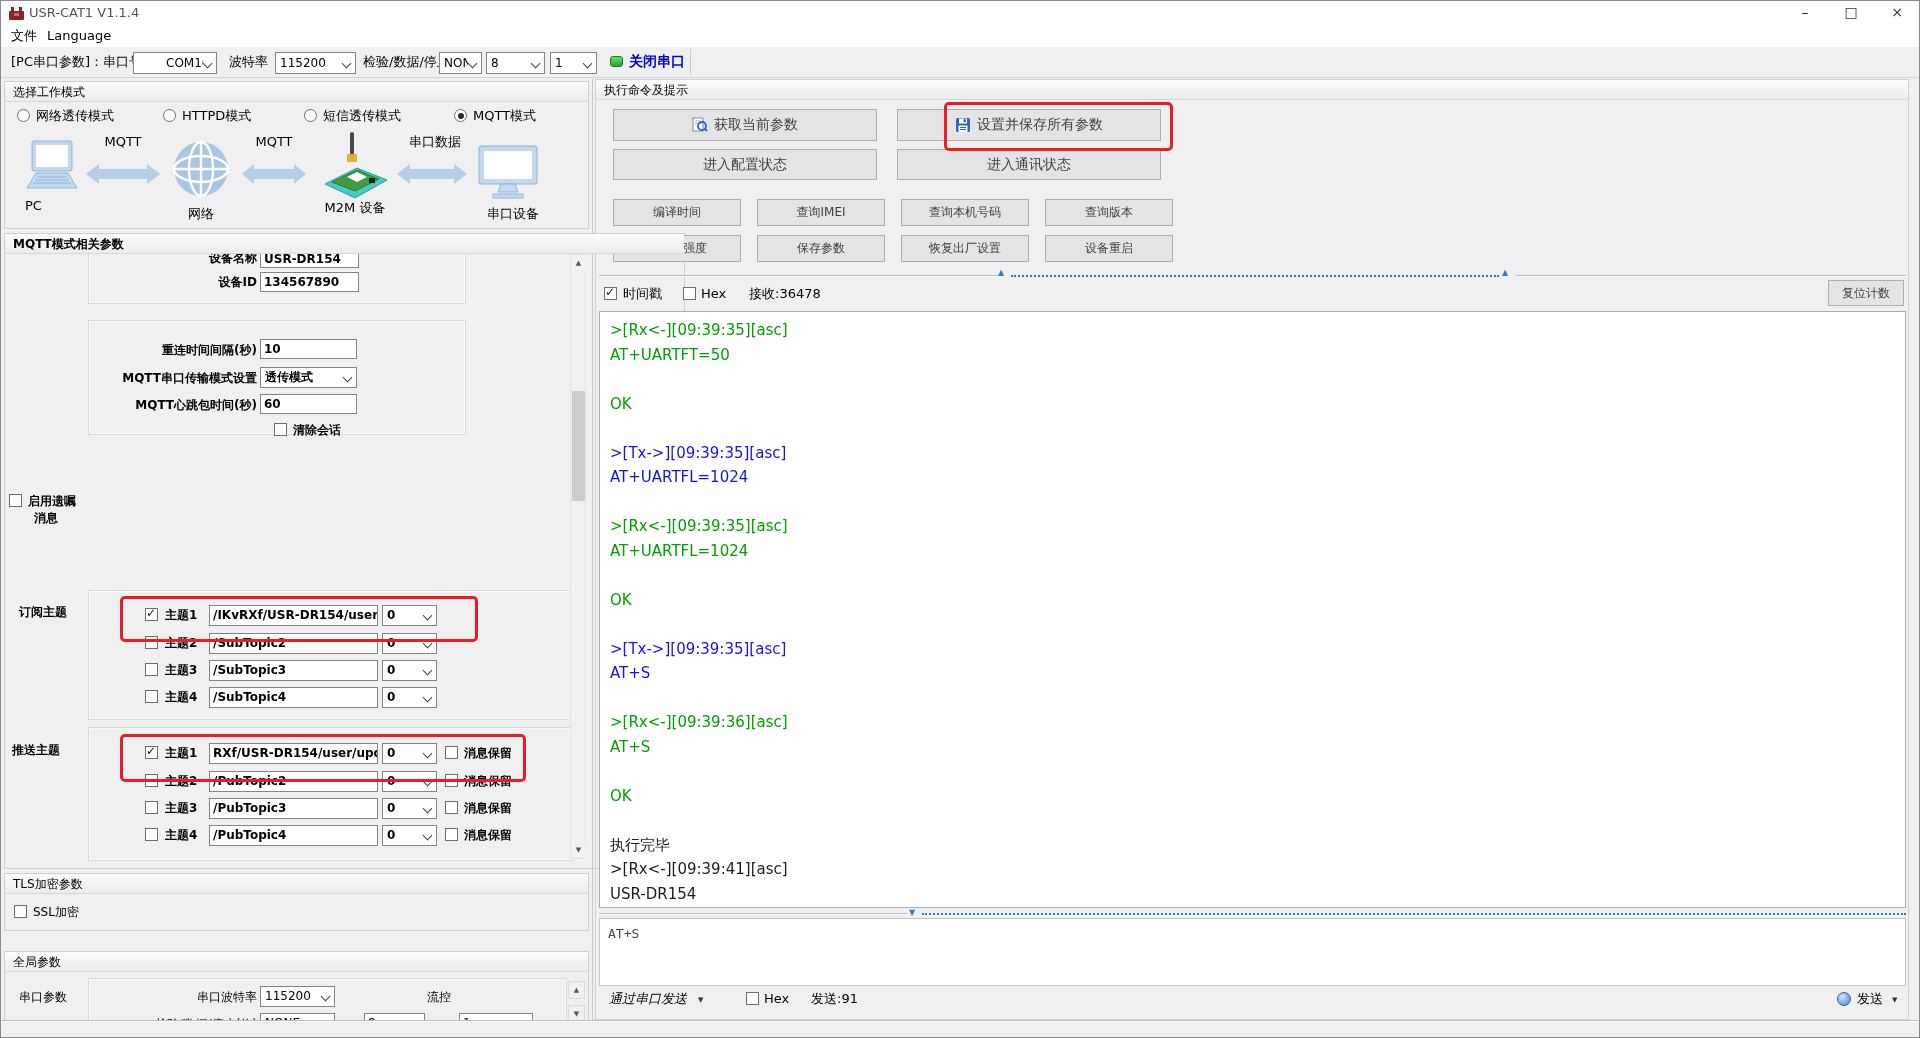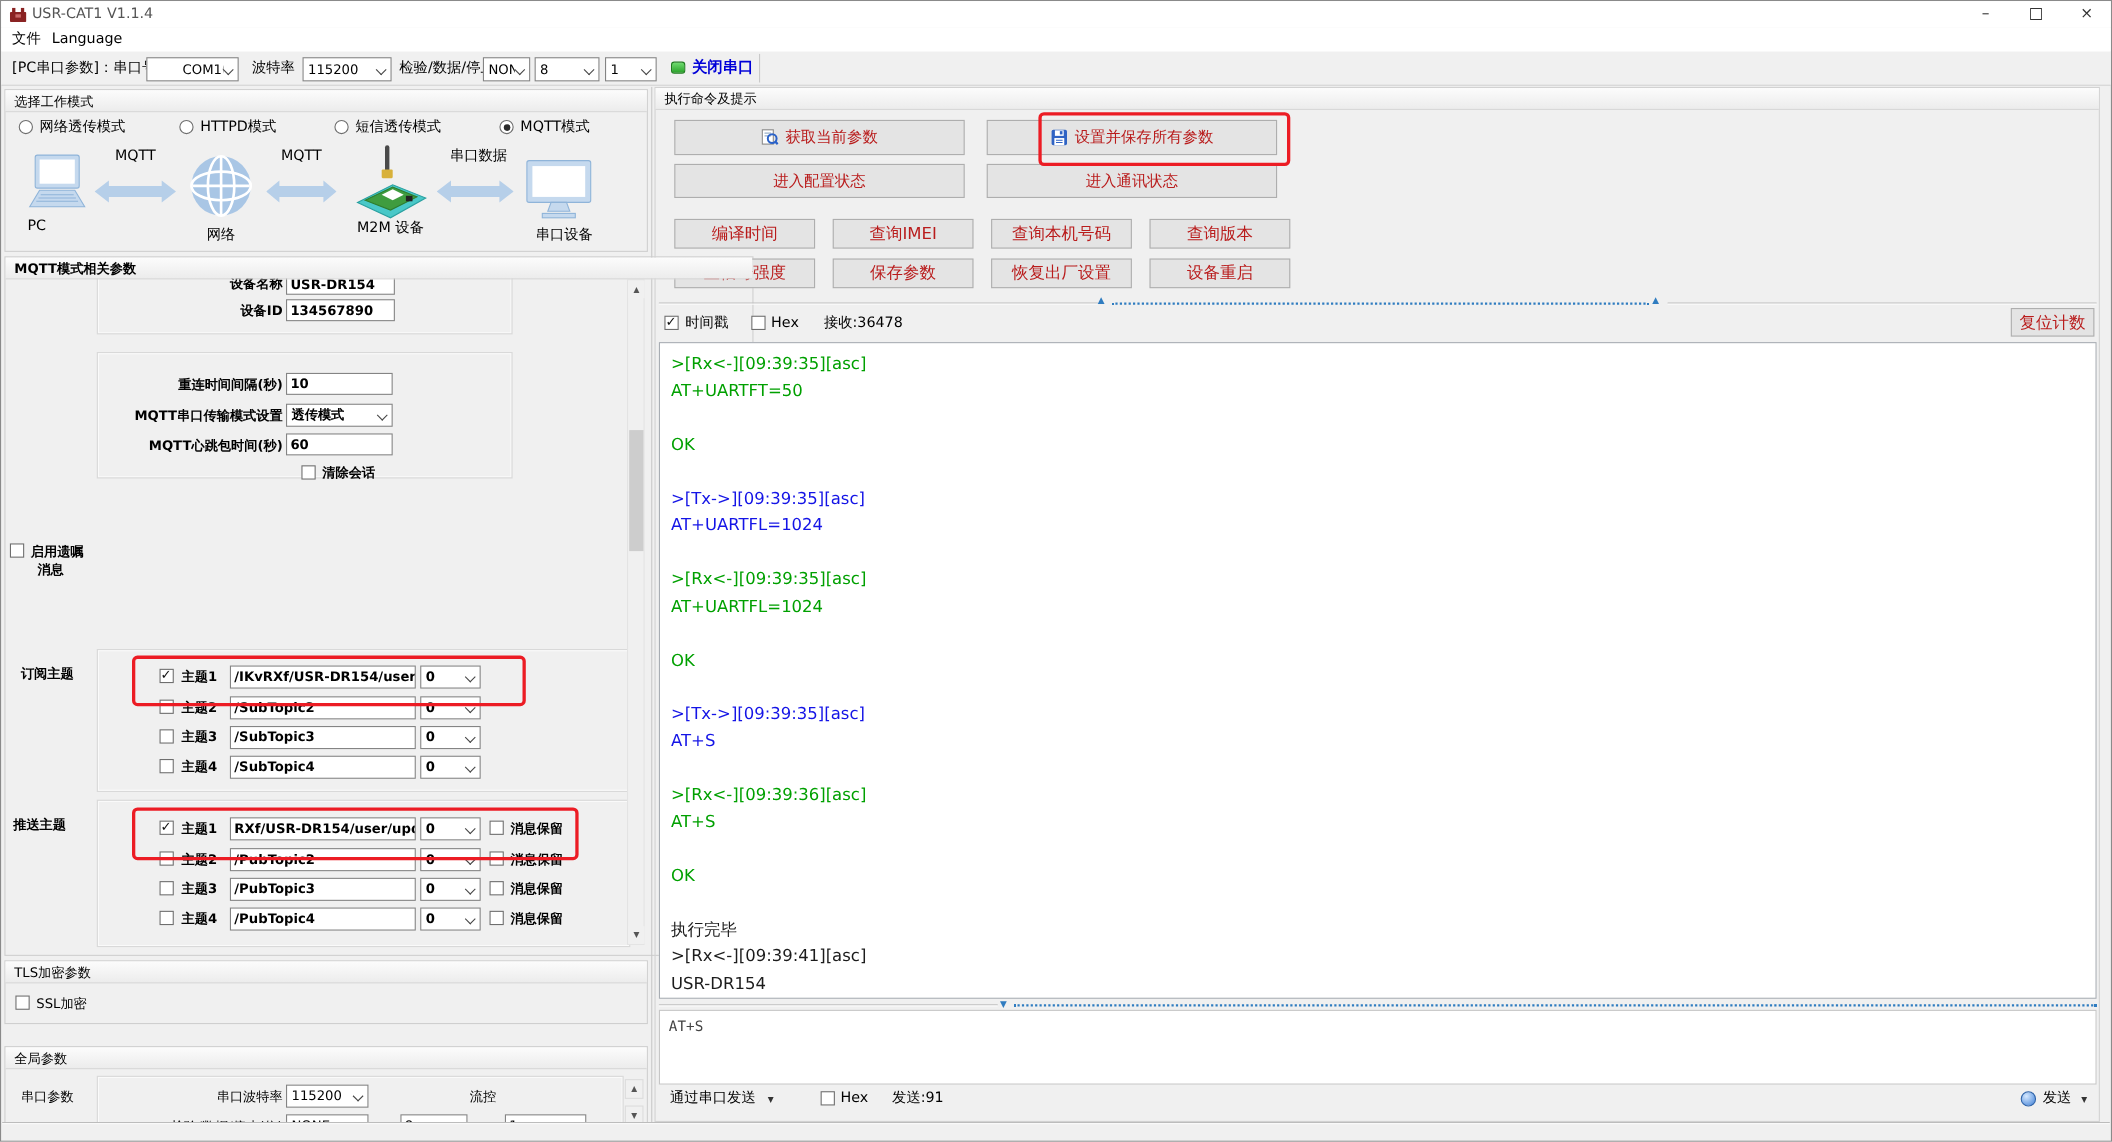--- a/index.html
+++ b/index.html
@@ -6,22 +6,22 @@
   .screen{position:relative;width:1920px;height:1038px;background:#f0f0f0;border:1px solid #8a8a8a;
           box-sizing:border-box;overflow:hidden;font-family:"DejaVu Sans",sans-serif;color:#000;}
   .abs{position:absolute;}
   .lbl{position:absolute;font-size:12px;line-height:16px;white-space:nowrap;color:#000;}
   .lblr{text-align:right;}
   .cap{position:absolute;left:0;top:0;right:0;height:20px;background:linear-gradient(#fcfcfc,#ececec);
        border-bottom:1px solid #d8d8d8;font-size:12px;line-height:20px;padding-left:8px;box-sizing:border-box;z-index:4;}
   .group{position:absolute;border:1px solid #cfcfcf;background:#f0f0f0;box-sizing:border-box;}
   .gbox{position:absolute;border:1px solid #d9d9d9;box-shadow:inset 0 0 0 1px #fafafa;}
   .btn{position:absolute;background:#e4e4e4;border:1px solid #aeaeae;box-sizing:border-box;display:flex;
-       align-items:center;justify-content:center;font-size:14px;color:#b91c1c;gap:6px;cursor:default;}
-  .btn.sm{font-size:15px;}
+       align-items:center;justify-content:center;font-size:14px;color:#404040;gap:6px;cursor:default;}
+  .btn.sm{font-size:12px;}
   .tinput{position:absolute;background:#fff;border:1px solid #848484;box-sizing:border-box;font-size:12px;
           line-height:15px;padding:2px 3px;white-space:nowrap;overflow:hidden;}
   .combo{position:absolute;background:#fff;border:1px solid #848484;box-sizing:border-box;}
   .combo .val{position:absolute;left:4px;top:2px;right:13px;font-size:12px;line-height:15px;
               white-space:nowrap;overflow:hidden;}
   .combo .chev{position:absolute;right:5px;top:6px;width:6px;height:6px;border-right:1.4px solid #454545;
                border-bottom:1.4px solid #454545;transform:rotate(45deg);}
   .cb{position:absolute;width:13px;height:13px;background:#fff;border:1px solid #6e6e6e;box-sizing:border-box;}
   .cb.c-checked::after{content:"\2713";position:absolute;left:0px;top:-3px;font-size:12px;font-weight:700;color:#111;}
   .radio{position:absolute;width:13px;height:13px;border-radius:50%;background:#fff;border:1px solid #6e6e6e;box-sizing:border-box;}
@@ -422,21 +422,21 @@
   </div>
 
   <span class="hline" style="left:598px;top:912px;width:308px;"></span>
   <span class="tri" style="left:908px;top:908px;">▼</span>
   <span class="dots" style="left:921px;top:912px;width:984px;"></span>
 
   <div class="abs" style="left:598px;top:917px;width:1307px;height:68px;background:#fff;border:1px solid #c6c6c6;box-sizing:border-box;">
     <span class="lbl mono" style="left:8px;top:7px;font-size:13px;color:#444;">AT+S</span>
   </div>
 
-  <span class="lbl" style="left:608px;top:990px;font-size:13px;">通过串口发送</span>
+  <span class="lbl" style="left:608px;top:990px;font-size:13px;font-style:italic;">通过串口发送</span>
   <span class="abs" style="left:697px;top:995px;font-size:7px;color:#333;">▼</span>
   <span class="cb c-unchecked" style="left:745px;top:991px;"></span>
   <span class="lbl" style="left:763px;top:990px;font-size:13px;">Hex</span>
   <span class="lbl" style="left:810px;top:990px;font-size:13px;">发送:91</span>
   <span class="abs" style="left:1836px;top:991px;width:14px;height:14px;border-radius:50%;background:radial-gradient(circle at 35% 30%, #d6e9ff, #3f7fd6);border:1px solid #2f63a8;box-sizing:border-box;"></span>
   <span class="lbl" style="left:1856px;top:990px;font-size:13px;">发送</span>
   <span class="abs" style="left:1891px;top:995px;font-size:7px;color:#333;">▼</span>
 
   <span class="hline" style="left:1px;top:1019px;width:1916px;"></span>
 </div>

